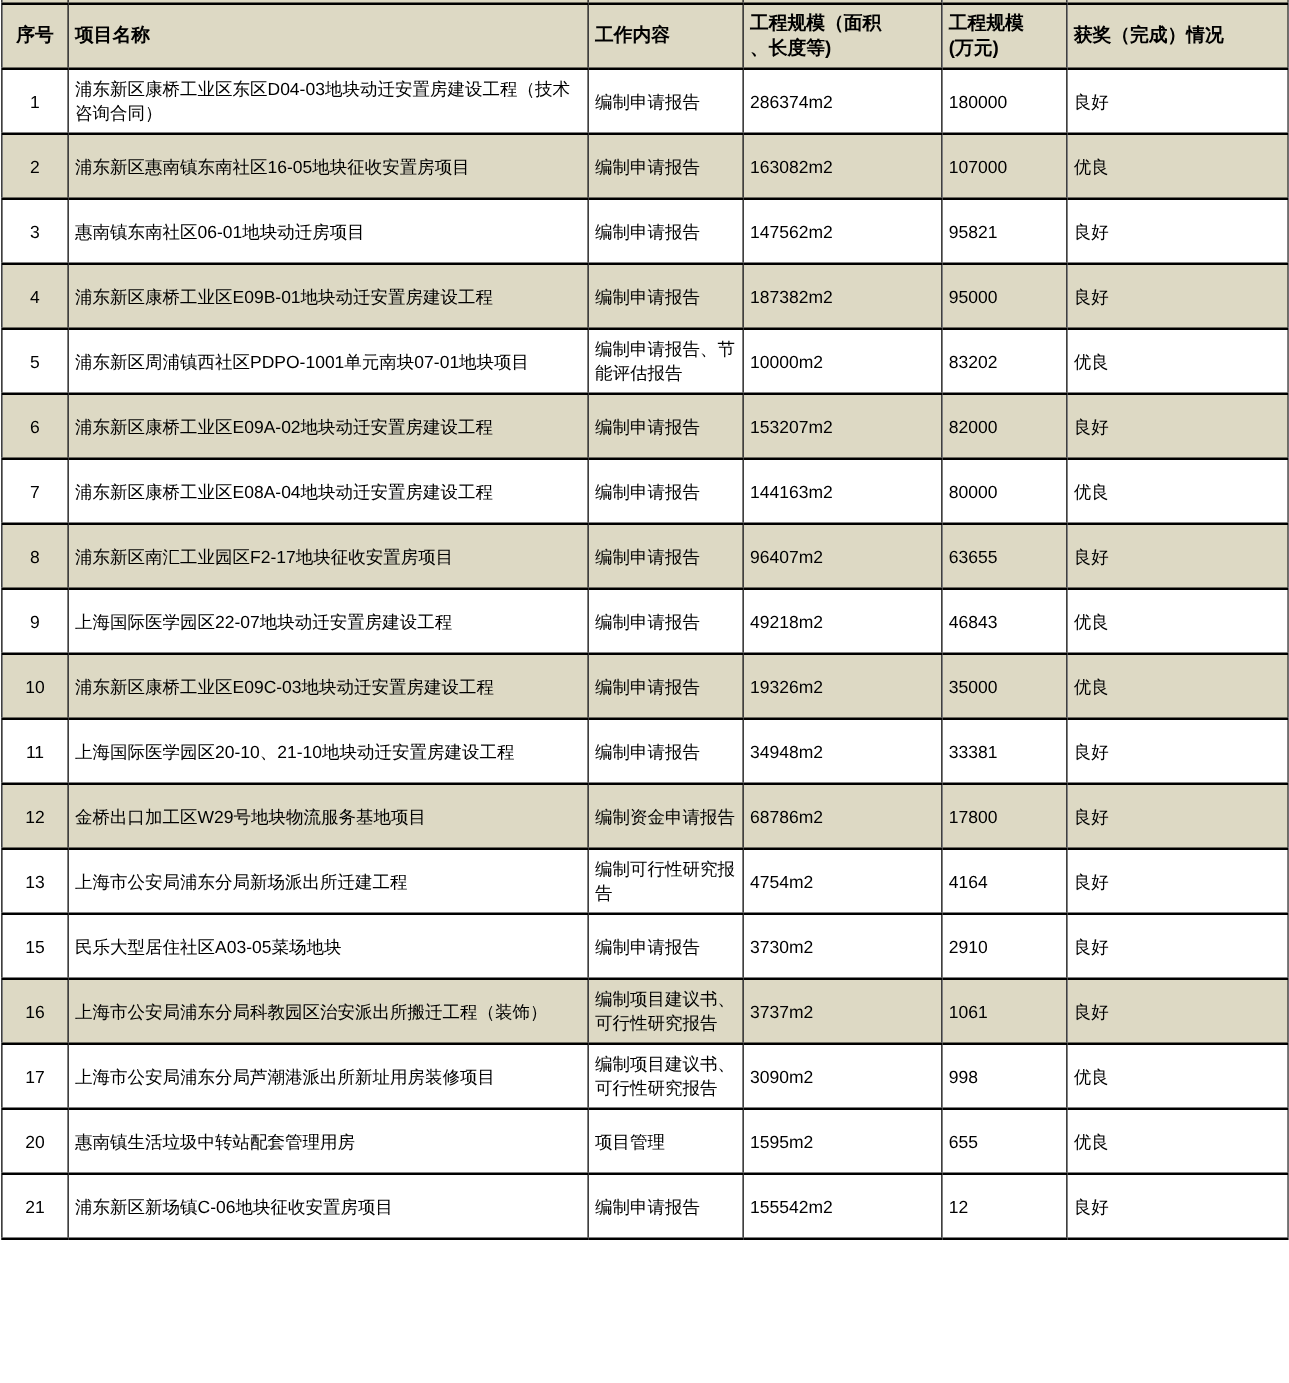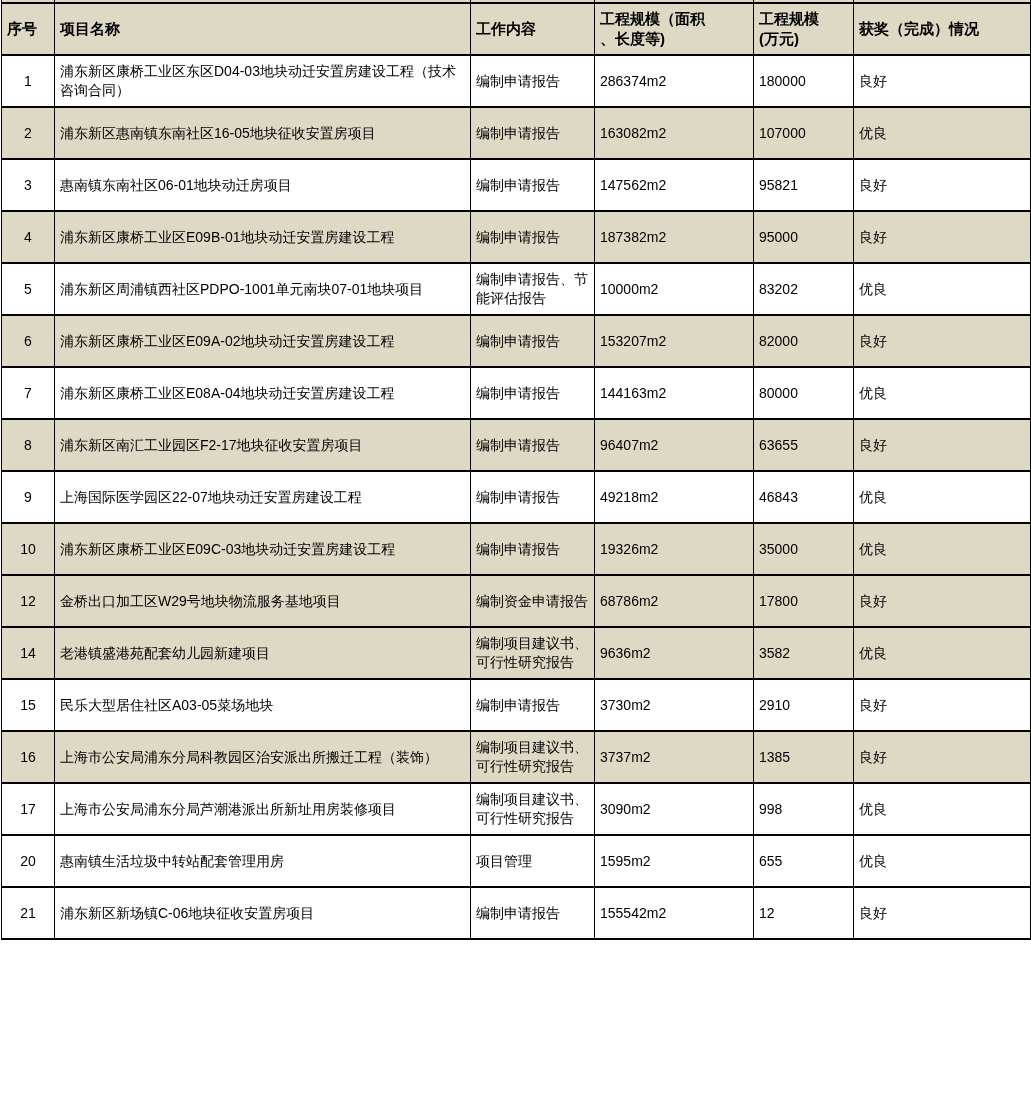--- a/index.html
+++ b/index.html
@@ -33,21 +33,21 @@
   }
   thead th{
     background:var(--alt-bg);
     font-size:15px;
     font-weight:bold;
     text-align:left;
     height:46px;
     line-height:20px;
     white-space:pre-line;
   }
-  thead th.c0{text-align:left;}
+  thead th.c0{text-align:center;}
   tbody td{
     font-size:14px;
     line-height:19px;
     height:46px;
     background:var(--row-bg);
   }
   tbody tr.alt td{background:var(--alt-bg);}
   tbody td.c0{text-align:center;}
   tr.top-sliver td{
     height:2px;
@@ -162,50 +162,58 @@
         <td class="c5">优良</td>
       </tr>
       <tr class="alt">
         <td class="c0">10</td>
         <td class="c1">浦东新区康桥工业区E09C-03地块动迁安置房建设工程</td>
         <td class="c2">编制申请报告</td>
         <td class="c3">19326m2</td>
         <td class="c4">35000</td>
         <td class="c5">优良</td>
       </tr>
+      <tr>
+        <td class="c0">11</td>
+        <td class="c1">上海国际医学园区20-10、21-10地块动迁安置房建设工程</td>
+        <td class="c2">编制申请报告</td>
+        <td class="c3">34948m2</td>
+        <td class="c4">33381</td>
+        <td class="c5">良好</td>
+      </tr>
       <tr class="alt">
         <td class="c0">12</td>
         <td class="c1">金桥出口加工区W29号地块物流服务基地项目</td>
         <td class="c2">编制资金申请报告</td>
         <td class="c3">68786m2</td>
         <td class="c4">17800</td>
         <td class="c5">良好</td>
       </tr>
-      <tr class="alt">
-        <td class="c0">14</td>
-        <td class="c1">老港镇盛港苑配套幼儿园新建项目</td>
-        <td class="c2">编制项目建议书、可行性研究报告</td>
-        <td class="c3">9636m2</td>
-        <td class="c4">3582</td>
-        <td class="c5">优良</td>
+      <tr>
+        <td class="c0">13</td>
+        <td class="c1">上海市公安局浦东分局新场派出所迁建工程</td>
+        <td class="c2">编制可行性研究报告</td>
+        <td class="c3">4754m2</td>
+        <td class="c4">4164</td>
+        <td class="c5">良好</td>
       </tr>
       <tr>
         <td class="c0">15</td>
         <td class="c1">民乐大型居住社区A03-05菜场地块</td>
         <td class="c2">编制申请报告</td>
         <td class="c3">3730m2</td>
         <td class="c4">2910</td>
         <td class="c5">良好</td>
       </tr>
       <tr class="alt">
         <td class="c0">16</td>
         <td class="c1">上海市公安局浦东分局科教园区治安派出所搬迁工程（装饰）</td>
         <td class="c2">编制项目建议书、可行性研究报告</td>
         <td class="c3">3737m2</td>
-        <td class="c4">1385</td>
+        <td class="c4">1061</td>
         <td class="c5">良好</td>
       </tr>
       <tr>
         <td class="c0">17</td>
         <td class="c1">上海市公安局浦东分局芦潮港派出所新址用房装修项目</td>
         <td class="c2">编制项目建议书、可行性研究报告</td>
         <td class="c3">3090m2</td>
         <td class="c4">998</td>
         <td class="c5">优良</td>
       </tr>

